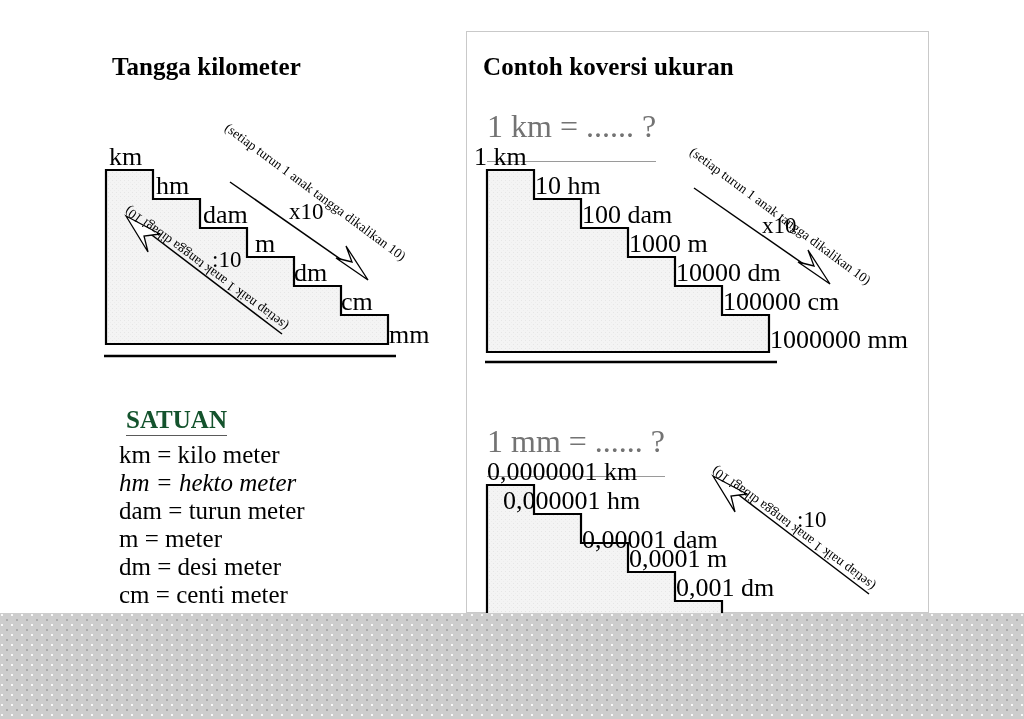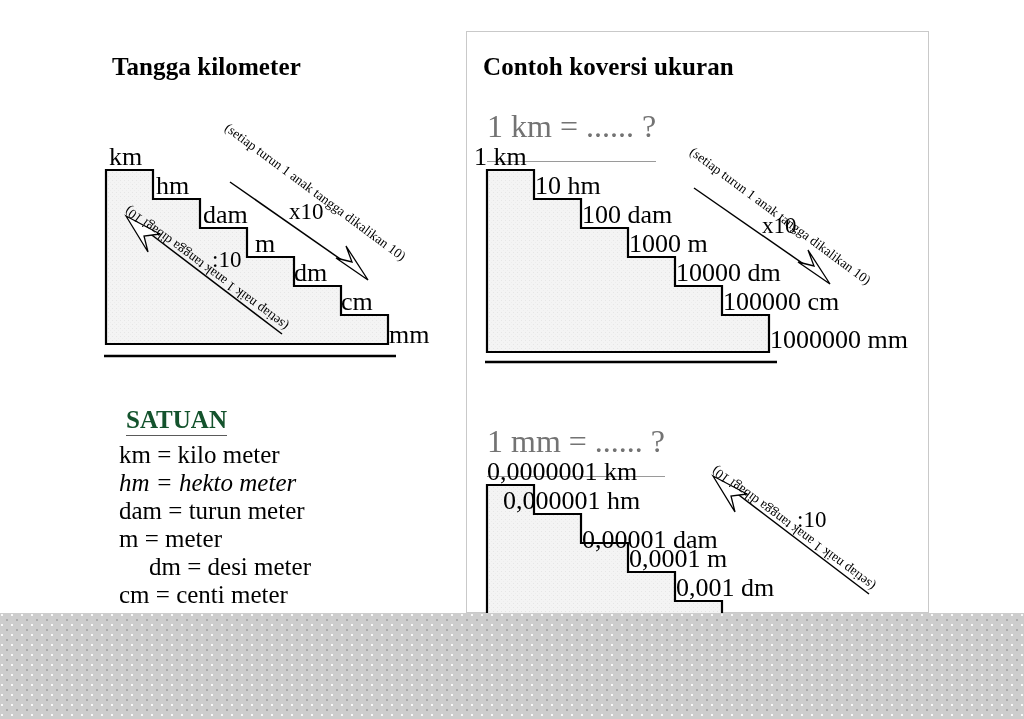--- a/index.html
+++ b/index.html
@@ -145,21 +145,21 @@
       <polygon points="8,8 42,26 26,28 30,44"></polygon>
     </svg>
     <div class="rot-cap rot-up" style="left:282px;top:334px;">(setiap naik 1 anak tangga dibagi 10)</div>
     <div class="factor" style="left:212px;top:247px;">:10</div>
 
     <div id="satuan-title">SATUAN</div>
     <div class="satuan-item" style="top:441px;">km = kilo meter</div>
     <div class="satuan-item" style="top:469px;font-style:italic;">hm = hekto meter</div>
     <div class="satuan-item" style="top:497px;">dam = turun meter</div>
     <div class="satuan-item" style="top:525px;">m = meter</div>
-    <div class="satuan-item" style="top:553px;margin-left:30px;">dm = desi meter</div>
+    <div class="satuan-item" style="top:553px;">dm = desi meter</div>
     <div class="satuan-item" style="top:581px;">cm = centi meter</div>
 
     <div class="heading" id="title-right">Contoh koversi ukuran</div>
 
     <div class="qline" style="left:487px;top:108px;">1 km = ...... ?</div>
 
     <div class="stair" style="left:485px;top:168px;">
       <svg width="292" height="200" viewBox="0 0 292 200">
         <polygon points="2,2 49,2 49,31 96,31 96,60 143,60 143,89 190,89 190,118 237,118 237,147 284,147 284,184 2,184"></polygon>
         <line class="baserule" x1="0" y1="194" x2="292" y2="194"></line>

